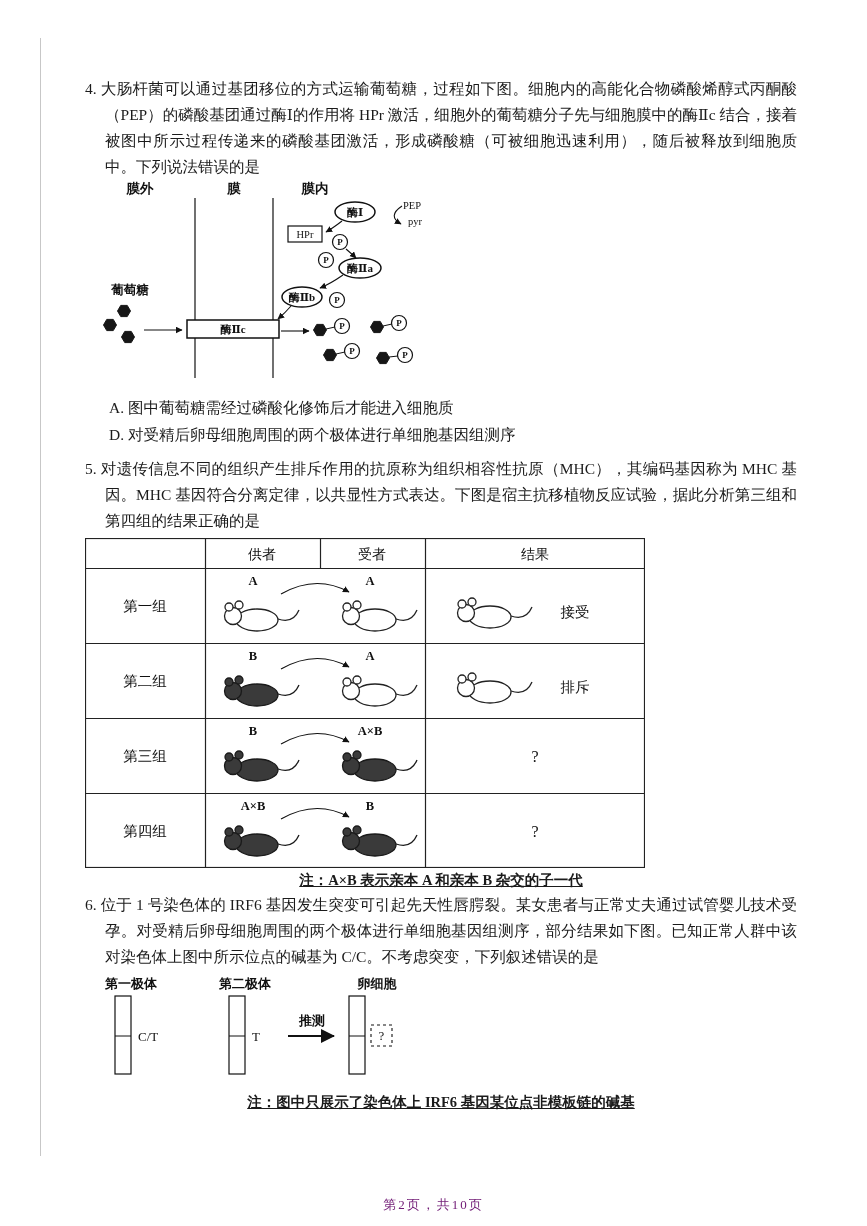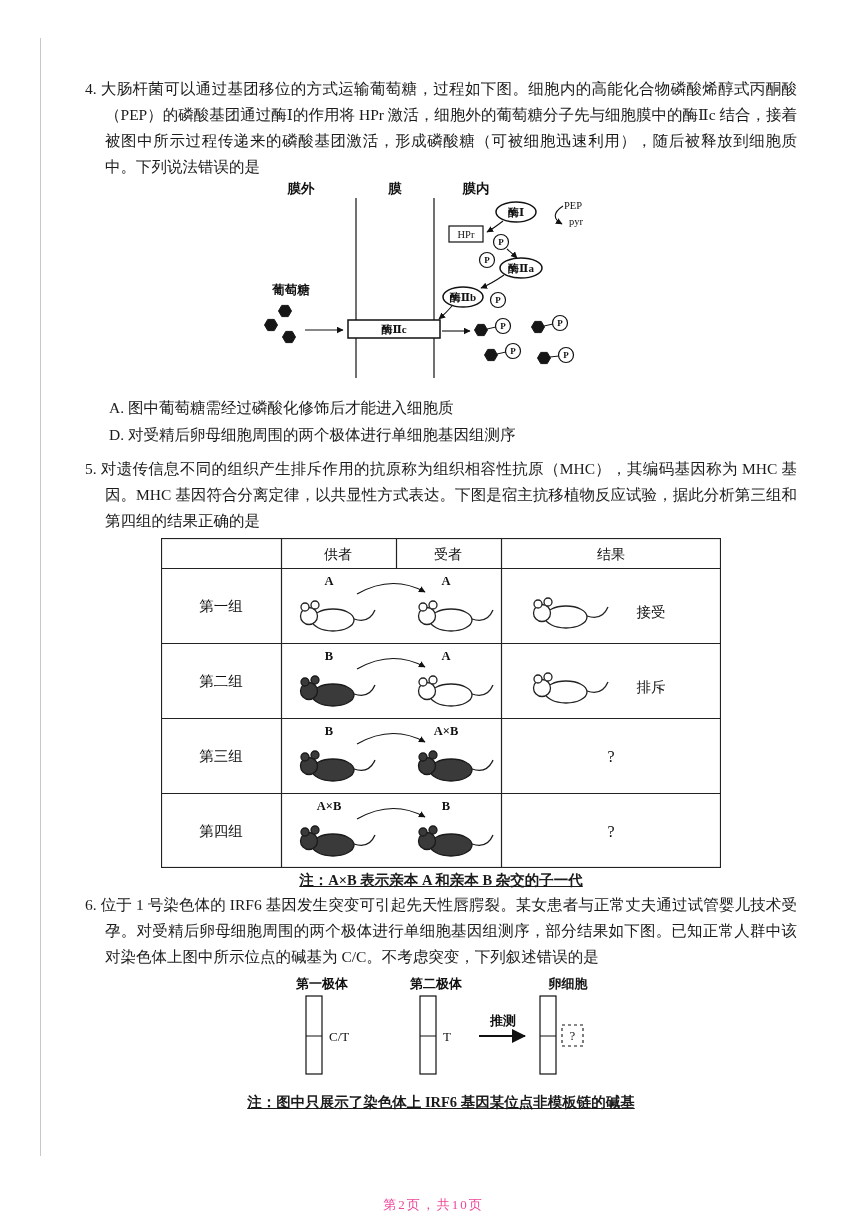--- a/index.html
+++ b/index.html
@@ -12,31 +12,31 @@
   .page { position:absolute; inset:0; padding:76px 70px 0 85px; overflow:hidden; }
   .scan-edge { position:absolute; left:40px; top:38px; width:1px; height:1118px; background:#c7c7c7; }
 
   p.stem {
     font-size:15.5px; line-height:26px; text-align:justify;
     padding-left:20px; text-indent:-20px;
   }
   ul.options { margin:16px 0 8px 0; }
   ul.options li { list-style:none; font-size:15.5px; line-height:27px; padding-left:24px; }
 
-  .fig { display:flex; justify-content:center; }
+  .fig { display:flex; justify-content:flex-start; }
   .fig-note { text-align:center; font-size:14.5px; font-weight:bold; line-height:24px;text-decoration:underline; }
 
   .opt-row { display:flex; padding-left:24px; font-size:15.5px; line-height:30px; }
   .opt-row span:nth-child(1){ width:148px; }
   .opt-row span:nth-child(2){ width:156px; }
   .opt-row span:nth-child(3){ width:194px; }
 
   footer.page-footer {
     position:absolute; top:1196px; left:0; width:867px;
-    text-align:center; font-size:13px; color:#ec4899;
+    text-align:center; font-size:13px; color:#701a75;
     letter-spacing:2px; filter:blur(0.4px);
   }
 
   
   svg text { font-family:"Liberation Serif","DejaVu Serif",serif; fill:#111; }
   .tc { text-anchor:middle; }
   .blab { font-size:13.5px; font-weight:bold; }
   .elab { font-size:11px; font-weight:bold; }
   .slab { font-size:10.5px; }
   .plab { font-size:9px; font-weight:bold; }

